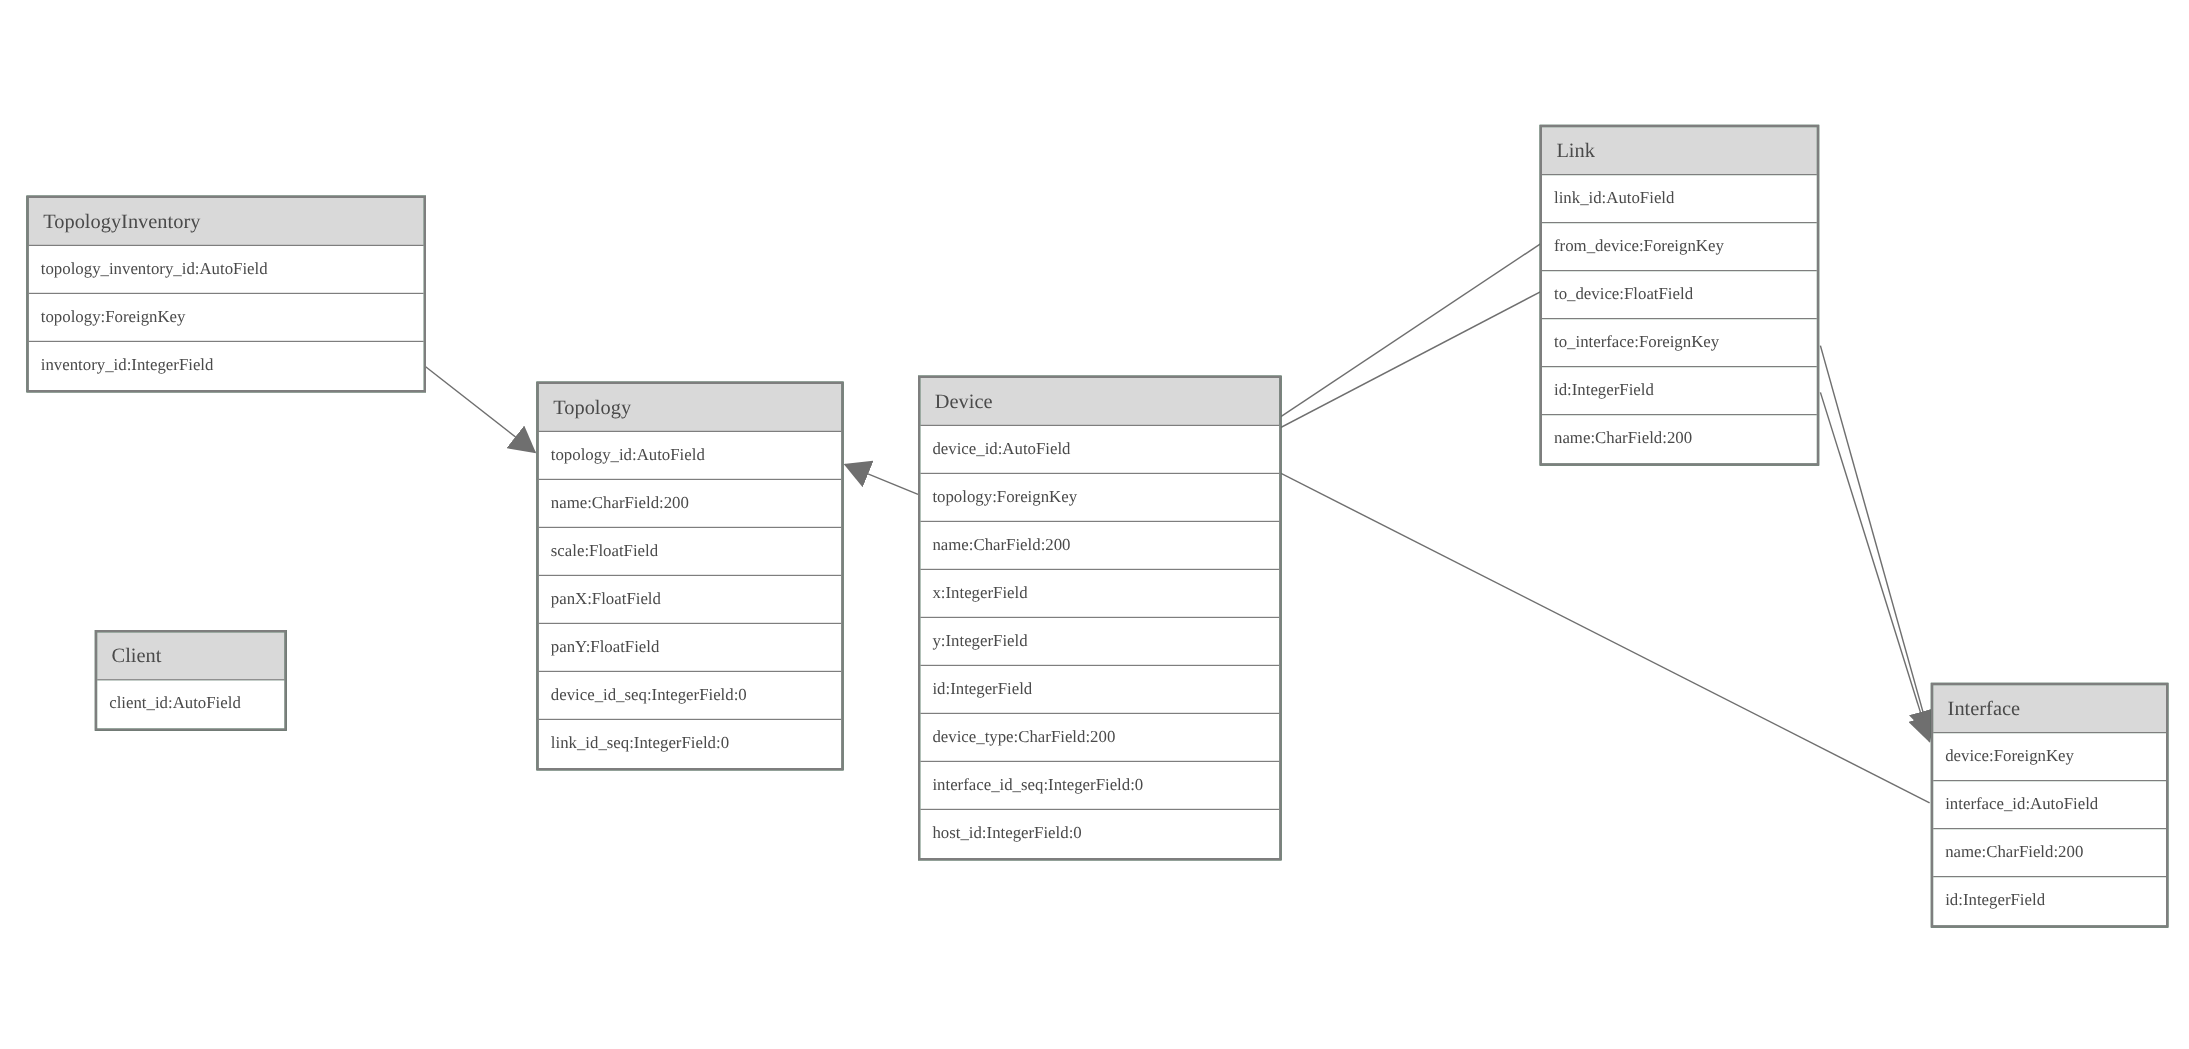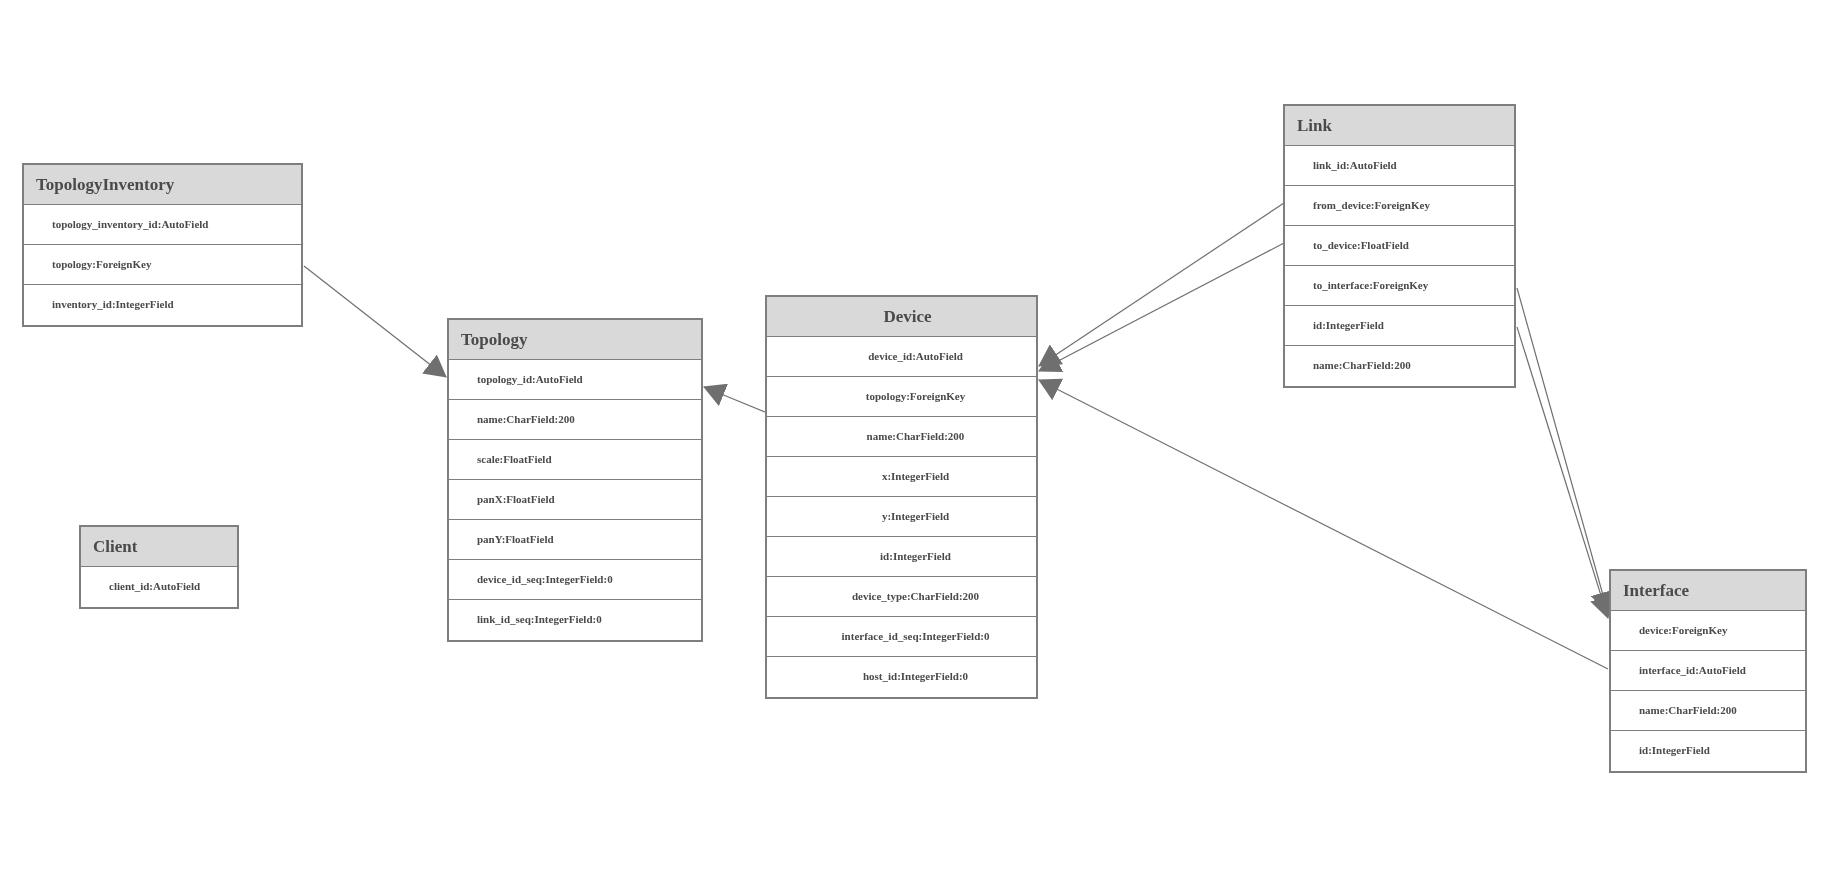--- a/index.html
+++ b/index.html
@@ -13,39 +13,38 @@
     font-family: "Liberation Serif", "DejaVu Serif", serif;
   }
   #edge-layer {
     position: absolute; left: 0; top: 0;
   }
   .er-table {
     position: absolute;
     border: 2px solid #7e7e7e;
     background: #14532d;
     box-sizing: border-box;
-    font-weight: bold;
   }
   .er-header {
     height: 40px;
     line-height: 40px;
     background: #d9d9d9;
     border-bottom: 1px solid #7e7e7e;
     padding-left: 12px;
     font-size: 17px;
     color: #4a4a4a;
     box-sizing: border-box;
     white-space: nowrap;
   }
   .er-row {
     height: 40px;
     line-height: 39px;
     border-bottom: 1px solid #7e7e7e;
-    padding-left: 28px;
-    font-size: 11px;
+    padding-left: 10px;
+    font-size: 14px;
     color: #4a4a4a;
     background: #ffffff;
     box-sizing: border-box;
     white-space: nowrap;
   }
   .er-row:last-child { border-bottom: none; }
 </style>
 </head>
 <body>
 
@@ -60,41 +59,41 @@
         <line x1="304" y1="266" x2="446" y2="377" stroke="#6f6f6f" stroke-width="1.2" marker-end="url(#arrow)"></line>
         <line x1="765" y1="412" x2="704" y2="387" stroke="#6f6f6f" stroke-width="1.2" marker-end="url(#arrow)"></line>
         <line x1="1284" y1="203" x2="1039" y2="366" stroke="#6f6f6f" stroke-width="1.2" marker-end="url(#arrow)"></line>
         <line x1="1284" y1="243" x2="1039" y2="371" stroke="#6f6f6f" stroke-width="1.2" marker-end="url(#arrow)"></line>
         <line x1="1608" y1="669" x2="1039" y2="380" stroke="#6f6f6f" stroke-width="1.2" marker-end="url(#arrow)"></line>
         <line x1="1517" y1="288" x2="1608" y2="613" stroke="#6f6f6f" stroke-width="1.2" marker-end="url(#arrow)"></line>
         <line x1="1517" y1="327" x2="1608" y2="618" stroke="#6f6f6f" stroke-width="1.2" marker-end="url(#arrow)"></line>
       </g>
   </svg>
   <div id="tables">
-      <div class="er-table" style="left: 22px; top: 163px; width: 281px;">
+      <div class="er-table" style="left: 22px; top: 163px; width: 333px;">
         <div class="er-header">TopologyInventory</div>
         <div class="er-row">topology_inventory_id:AutoField</div>
         <div class="er-row">topology:ForeignKey</div>
         <div class="er-row">inventory_id:IntegerField</div>
       </div>
       <div class="er-table" style="left: 447px; top: 318px; width: 256px;">
         <div class="er-header">Topology</div>
         <div class="er-row">topology_id:AutoField</div>
         <div class="er-row">name:CharField:200</div>
         <div class="er-row">scale:FloatField</div>
         <div class="er-row">panX:FloatField</div>
         <div class="er-row">panY:FloatField</div>
         <div class="er-row">device_id_seq:IntegerField:0</div>
         <div class="er-row">link_id_seq:IntegerField:0</div>
       </div>
       <div class="er-table" style="left: 79px; top: 525px; width: 160px;">
         <div class="er-header">Client</div>
         <div class="er-row">client_id:AutoField</div>
       </div>
-      <div class="er-table" style="left: 765px; top: 295px; width: 273px; text-align: center;">
+      <div class="er-table" style="left: 765px; top: 313px; width: 303px;">
         <div class="er-header">Device</div>
         <div class="er-row">device_id:AutoField</div>
         <div class="er-row">topology:ForeignKey</div>
         <div class="er-row">name:CharField:200</div>
         <div class="er-row">x:IntegerField</div>
         <div class="er-row">y:IntegerField</div>
         <div class="er-row">id:IntegerField</div>
         <div class="er-row">device_type:CharField:200</div>
         <div class="er-row">interface_id_seq:IntegerField:0</div>
         <div class="er-row">host_id:IntegerField:0</div>

